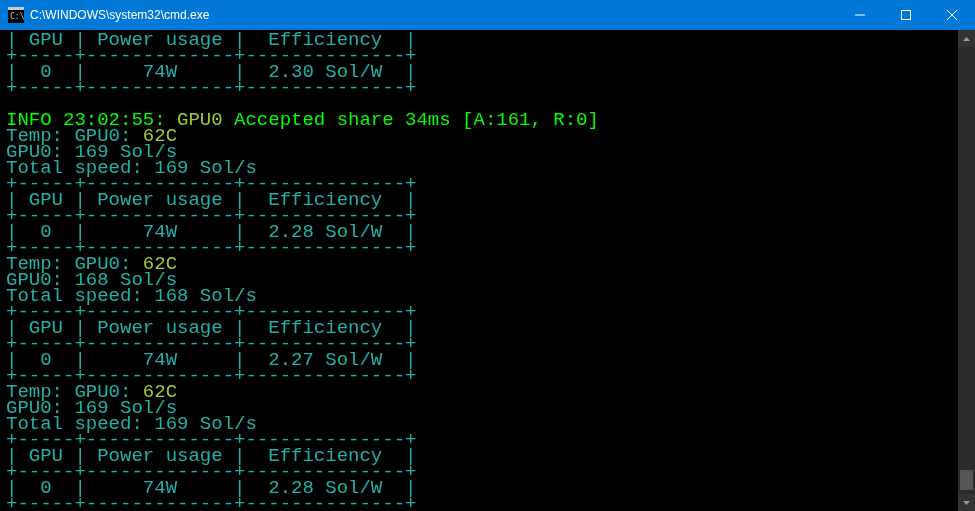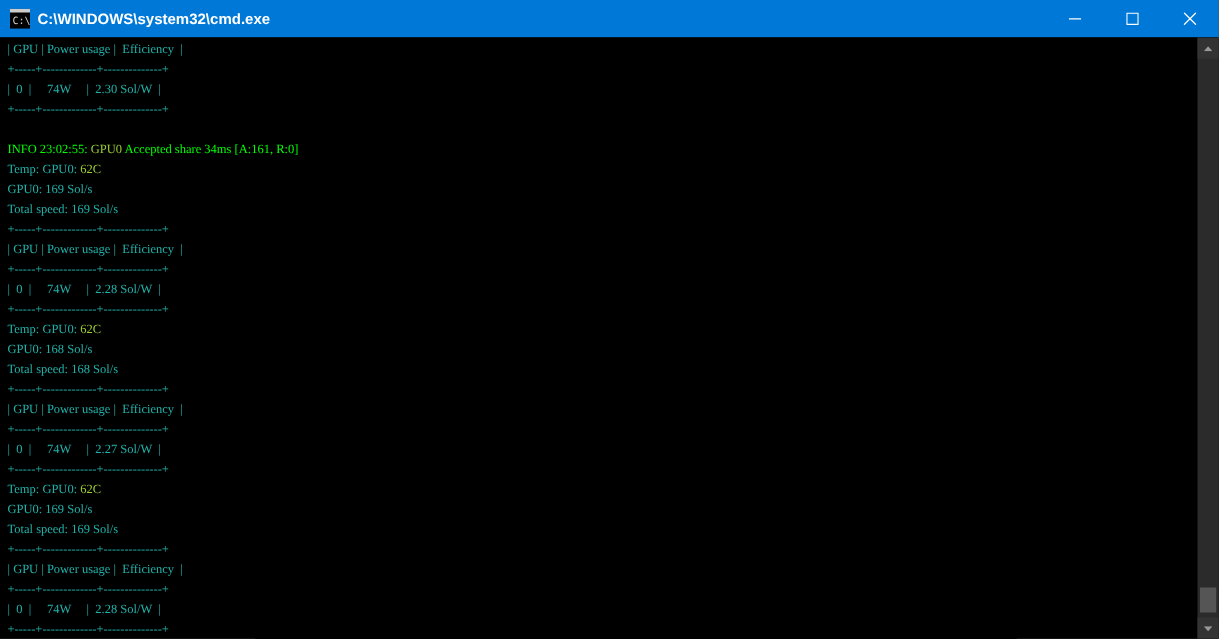--- a/index.html
+++ b/index.html
@@ -30,43 +30,42 @@
       width: 16px;
       height: 16px;
       margin-left: 8px;
       margin-right: 6px;
       display: inline-flex;
       align-items: center;
       justify-content: center;
     }
     .titlebar-title {
       flex: 0 0 auto;
-      font-weight: bold;
     }
     .titlebar-spacer { flex: 1; }
     .win-btn {
       width: 46px;
       height: 30px;
       display: inline-flex;
       align-items: center;
       justify-content: center;
       color: #fff;
     }
     .content-area {
       flex: 1;
       display: flex;
       background: #000;
       overflow: hidden;
     }
     .terminal {
       flex: 1;
       background: #000;
       padding: 2px 6px;
-      font-family: Liberation Serif, serif;
-      font-size: 10px;
+      font-family: Liberation Mono, monospace;
+      font-size: 19px;
       line-height: 16px;
       color: #c0c0c0;
       white-space: pre;
       overflow: hidden;
     }
     .scrollbar {
       width: 17px;
       background: #2b2b2b;
       position: relative;
     }

